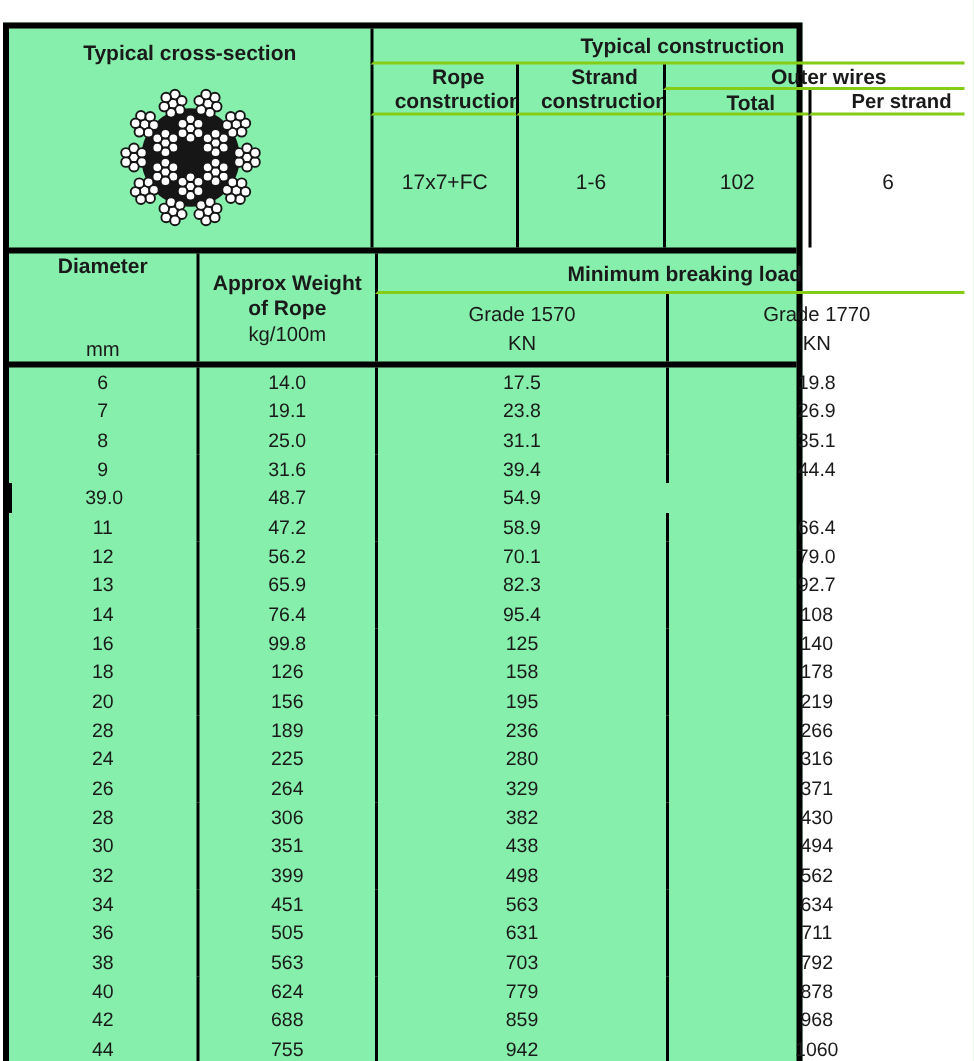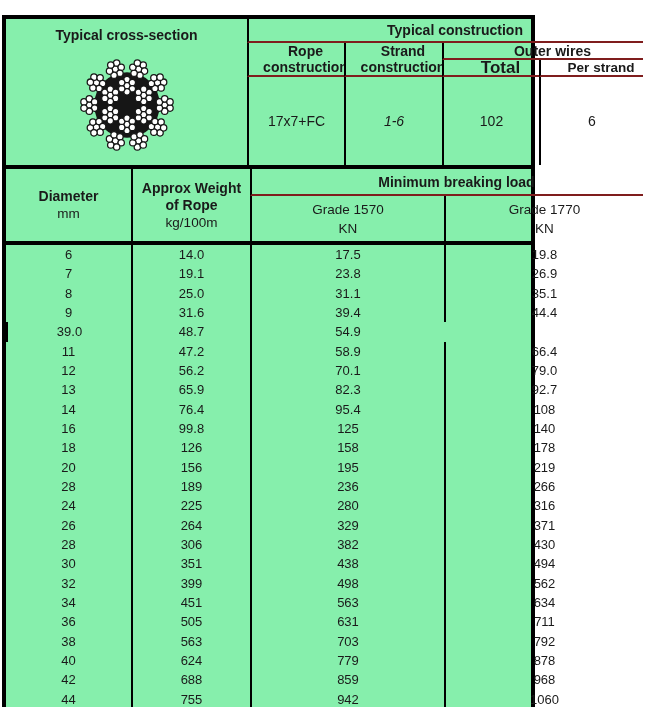--- a/index.html
+++ b/index.html
@@ -22,59 +22,59 @@
   .cell {
     box-sizing: border-box;
     display: flex;
     align-items: center;
     justify-content: center;
     text-align: center;
     overflow: hidden;
   }
   .bold { font-weight: bold; }
   .bl { border-left: 2px solid #000; }
-  .bb { border-bottom: 2px solid #7f1d1d; padding-left: 18px; }
+  .bb { border-bottom: 2px solid #84cc16; padding-left: 18px; }
 
   
   #section-construction {
     display: grid;
     grid-template-columns: 241px 97px 98px 97px 104px;
     grid-template-rows: 24px 17px 17px 1fr;
     height: 146px;
     flex: 0 0 auto;
     border-bottom: 4px solid #000;
   }
   .s1-left {
     grid-column: 1; grid-row: 1 / 5;
     display: flex; flex-direction: column; align-items: center;
   }
   .s1-left .title { font-size: 14px; font-weight: bold; padding-top: 5px; line-height: 16px; }
   .s1-title   { grid-column: 2 / 6; grid-row: 1; font-size: 14px; }
   .s1-rope    { grid-column: 2; grid-row: 2 / 4; font-size: 14px; line-height: 16px; }
   .s1-strand  { grid-column: 3; grid-row: 2 / 4; font-size: 14px; line-height: 16px; }
   .s1-outer   { grid-column: 4 / 6; grid-row: 2; font-size: 14px; }
-  .s1-total   { grid-column: 4; grid-row: 3; font-size: 17px; }
+  .s1-total   { grid-column: 4; grid-row: 3; font-size: 14px; }
   .s1-per     { grid-column: 5; grid-row: 3; font-size: 13.5px; }
   .s1-val     { grid-row: 4; font-size: 14px; }
   .s1-val.c2  { grid-column: 2; }
-  .s1-val.c3  { grid-column: 3; font-style: italic; }
+  .s1-val.c3  { grid-column: 3; }
   .s1-val.c4  { grid-column: 4; }
   .s1-val.c5  { grid-column: 5; }
   #rope-xsec-svg { margin-top: 4px; }
 
   
   #section-load-header {
     display: grid;
     grid-template-columns: 125px 119px 194px 199px;
     grid-template-rows: 27px 1fr;
     height: 72px;
     flex: 0 0 auto;
     border-bottom: 4px solid #000;
   }
-  .s2-diam   { grid-column: 1; grid-row: 1 / 3; flex-direction: column; line-height: 17px; }
+  .s2-diam   { grid-column: 1; grid-row: 1 / 3; flex-direction: column; line-height: 17px; justify-content: space-between; }
   .s2-weight { grid-column: 2; grid-row: 1 / 3; flex-direction: column; line-height: 17px; }
   .s2-mbl    { grid-column: 3 / 5; grid-row: 1; font-size: 14px; }
   .s2-g1570  { grid-column: 3; grid-row: 2; flex-direction: column; line-height: 19px; }
   .s2-g1770  { grid-column: 4; grid-row: 2; flex-direction: column; line-height: 19px; }
   .hdr-main { font-size: 14px; font-weight: bold; }
   .hdr-sub  { font-size: 13.5px; font-weight: normal; }
   .s2-weight .hdr-main { max-width: 110px; text-align: center; }
 
   
   #section-rows {

